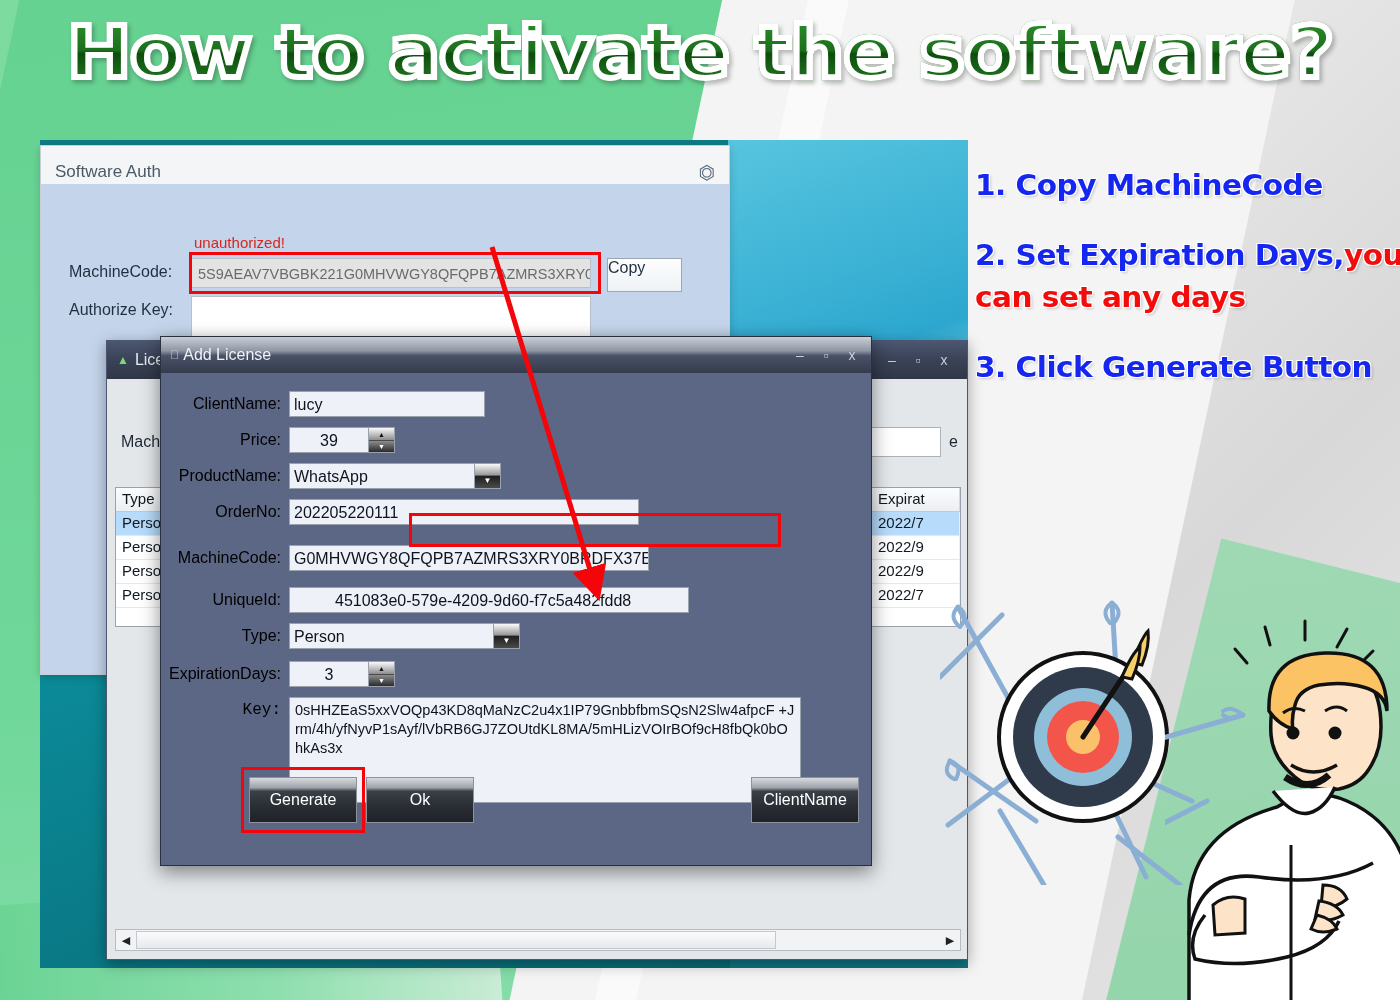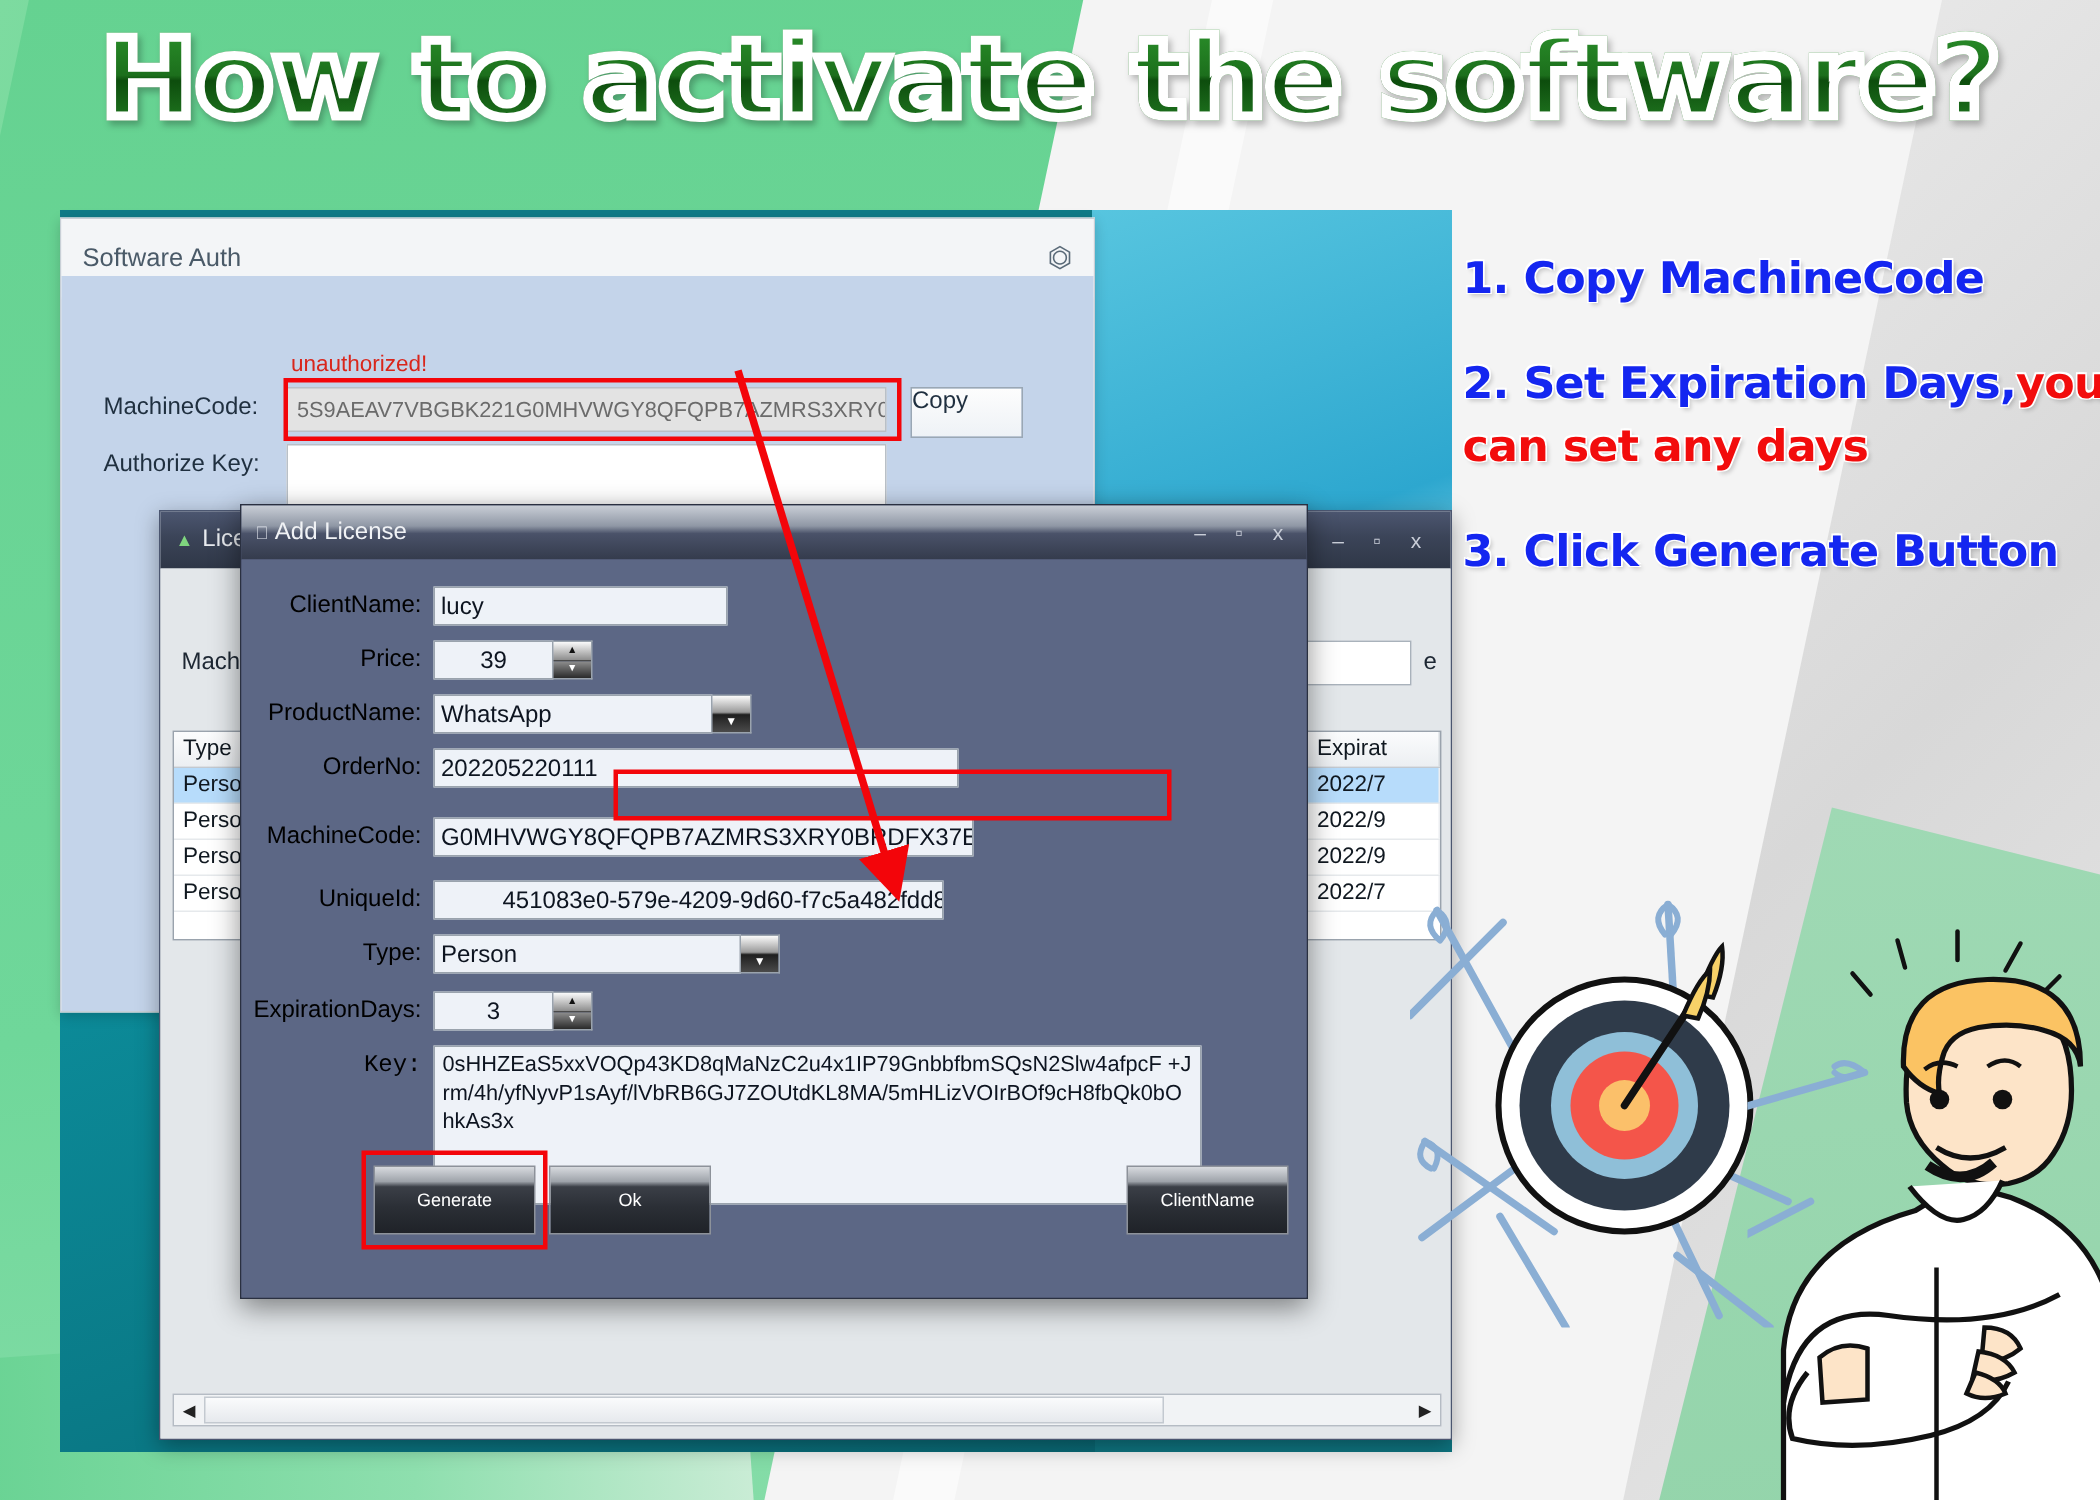--- a/index.html
+++ b/index.html
@@ -257,21 +257,21 @@
 
   #key-box {
     background:#eef2f8; border:1px solid #9aa3ad;
     width:512px; height:106px; padding:3px 5px;
     font-size:14.5px; line-height:19px; color:#0d1420;
     word-break:break-all; overflow:hidden;
   }
 
   .btn3d {
     background: linear-gradient(180deg,#d7dade 0%, #9ea3aa 22%, #3b3f47 30%, #2b2f36 60%, #1f2228 100%);
-    border:1px solid #8d929a; color:#ffffff; font-size:12px;
+    border:1px solid #8d929a; color:#ffffff; font-size:16px;
     display:flex; align-items:center; justify-content:center;
     cursor:pointer;
   }
   #btn-generate { position:absolute; left:88px; top:404px; width:108px; height:46px; }
   #btn-ok       { position:absolute; left:205px; top:404px; width:108px; height:46px; }
   #btn-test     { position:absolute; left:590px; top:404px; width:108px; height:46px; }
   #gen-hl {
     position:absolute; left:80px; top:394px; width:124px; height:66px;
     border:3px solid #f3050a; pointer-events:none; z-index:25;
   }
@@ -442,21 +442,21 @@
       </div>
 
       <div class="frm-row" style="left:0;top:172px;">
         <span class="frm-lab">MachineCode:</span>
         <span class="frm-inp" style="width:360px;">G0MHVWGY8QFQPB7AZMRS3XRY0BRDFX37ED2G</span>
       </div>
       <div id="mc2-box-hl"></div>
 
       <div class="frm-row" style="left:0;top:214px;">
         <span class="frm-lab">UniqueId:</span>
-        <span class="frm-inp" style="width:340px;padding-left:45px;">451083e0-579e-4209-9d60-f7c5a482fdd8</span>
+        <span class="frm-inp" style="width:400px;padding-left:45px;">451083e0-579e-4209-9d60-f7c5a482fdd8</span>
       </div>
 
       <div class="frm-row" style="left:0;top:250px;">
         <span class="frm-lab">Type:</span>
         <span class="combo">
           <span class="frm-inp val" style="width:205px;text-align:left;">Person</span>
           <span class="arrow">▼</span>
         </span>
       </div>
 

